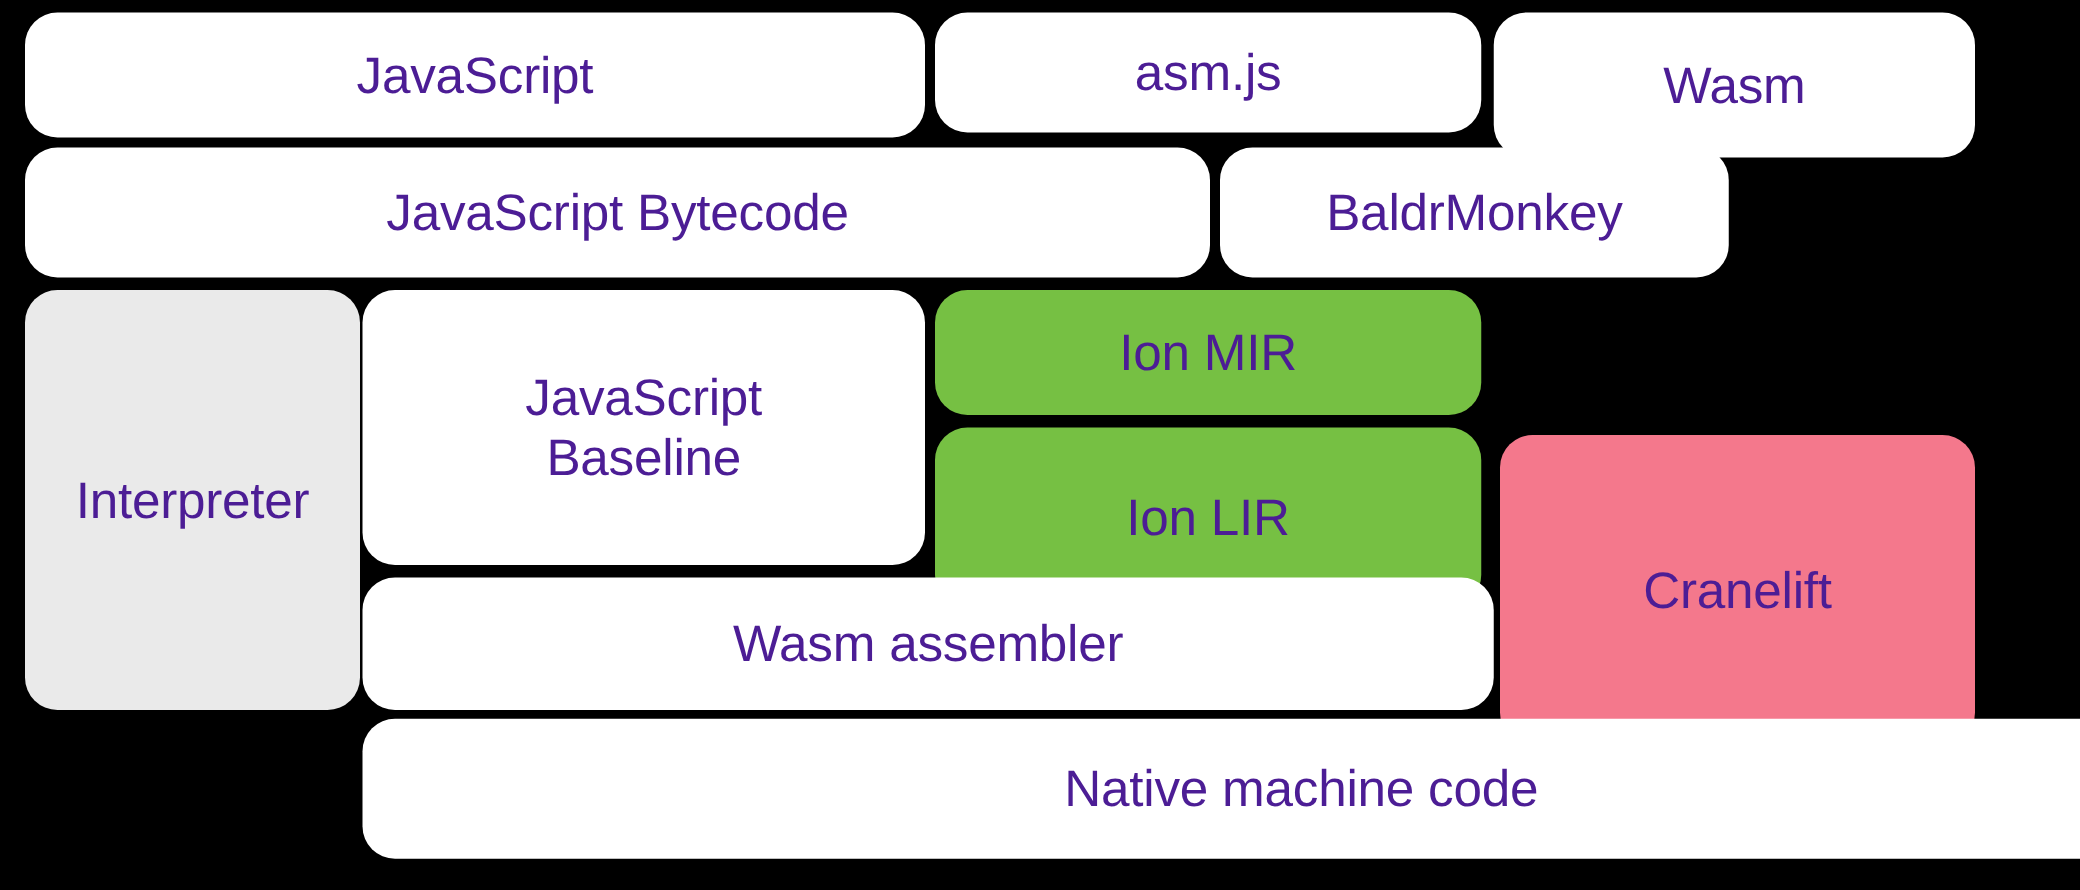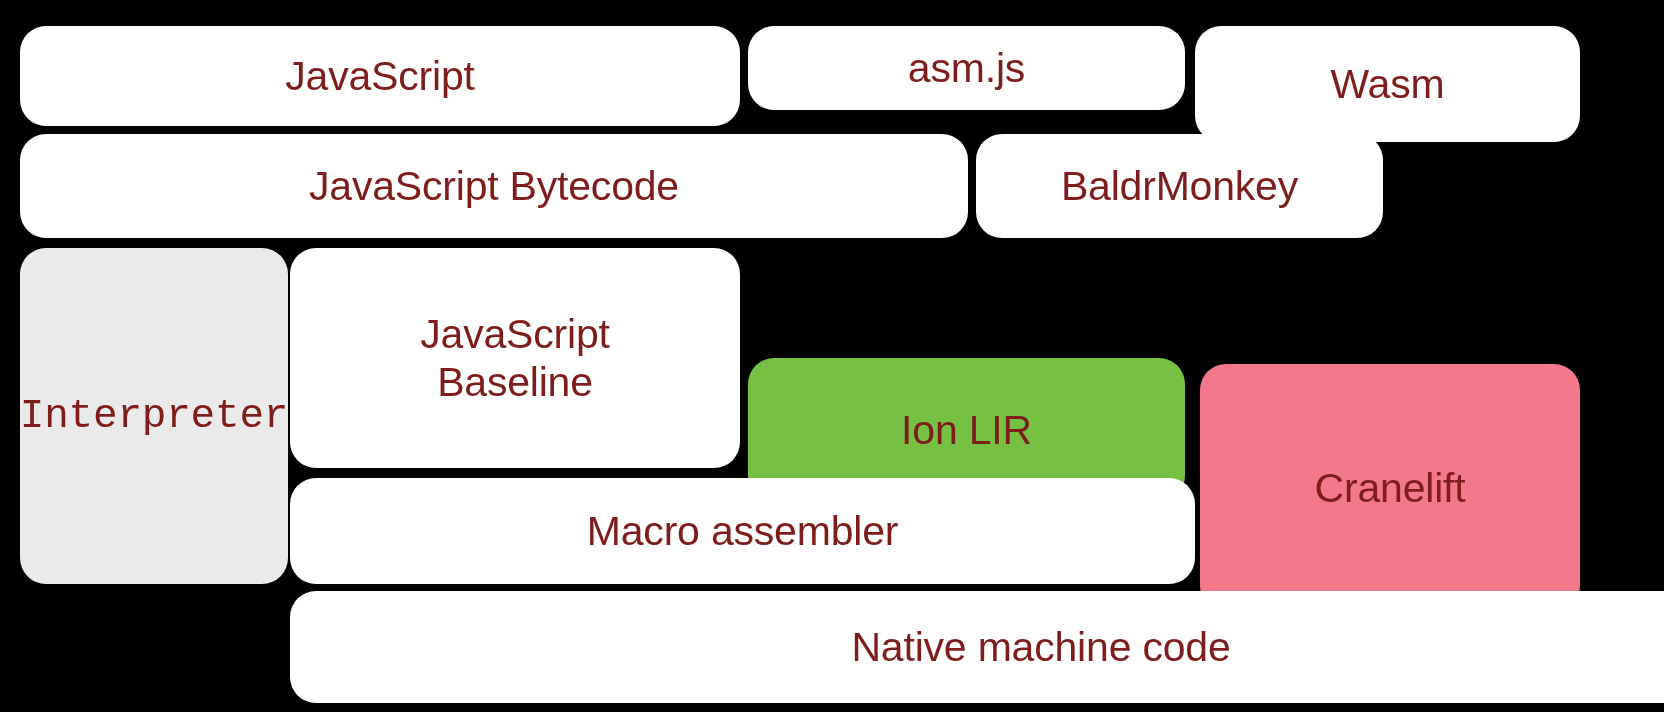--- a/index.html
+++ b/index.html
@@ -19,37 +19,36 @@
   }
   .node {
     position: absolute;
     box-sizing: border-box;
     display: flex;
     align-items: center;
     justify-content: center;
     text-align: center;
     border-radius: 26px;
     background: #ffffff;
-    color: #7f1d1d;
+    color: #4c1d95;
     font-family: "Liberation Sans", sans-serif;
     font-size: 41px;
     font-weight: 400;
     line-height: 1.18;
     letter-spacing: -0.2px;
     white-space: pre-line;
     user-select: none;
-    margin-top: 16px;
   }
-  .node.gray  { background: #eaeaea; font-family: Liberation Mono, monospace; }
+  .node.gray  { background: #eaeaea; }
   .node.green { background: #76c043; }
   .node.pink  { background: #f4788c; }
 
   
   #n-javascript      { left: 20px;   top: 10px;  width: 720px; height: 100px; }
-  #n-asmjs           { left: 748px;  top: 10px;  width: 437px; height: 84px; }
+  #n-asmjs           { left: 748px;  top: 10px;  width: 437px; height: 96px; }
   #n-wasm            { left: 1195px; top: 10px;  width: 385px; height: 116px; }
 
   
   #n-js-bytecode     { left: 20px;   top: 118px; width: 948px; height: 104px; }
   #n-baldrmonkey     { left: 976px;  top: 118px; width: 407px; height: 104px; }
 
   
   #n-interpreter     { left: 20px;   top: 232px; width: 268px; height: 336px; }
 
   
@@ -79,22 +78,23 @@
 
   <div class="node" id="n-js-bytecode">JavaScript Bytecode</div>
 
   <div class="node" id="n-baldrmonkey">BaldrMonkey</div>
 
   <div class="node gray" id="n-interpreter">Interpreter</div>
 
   <div class="node" id="n-js-baseline">JavaScript
 Baseline</div>
 
+  <div class="node green" id="n-ion-mir">Ion MIR</div>
 
   <div class="node green" id="n-ion-lir">Ion LIR</div>
 
   <div class="node pink" id="n-cranelift">Cranelift</div>
 
-  <div class="node" id="n-macro-assembler">Macro assembler</div>
+  <div class="node" id="n-macro-assembler">Wasm assembler</div>
 
   <div class="node" id="n-native-code">Native machine code</div>
 
 </div>
 
 </body></html>

